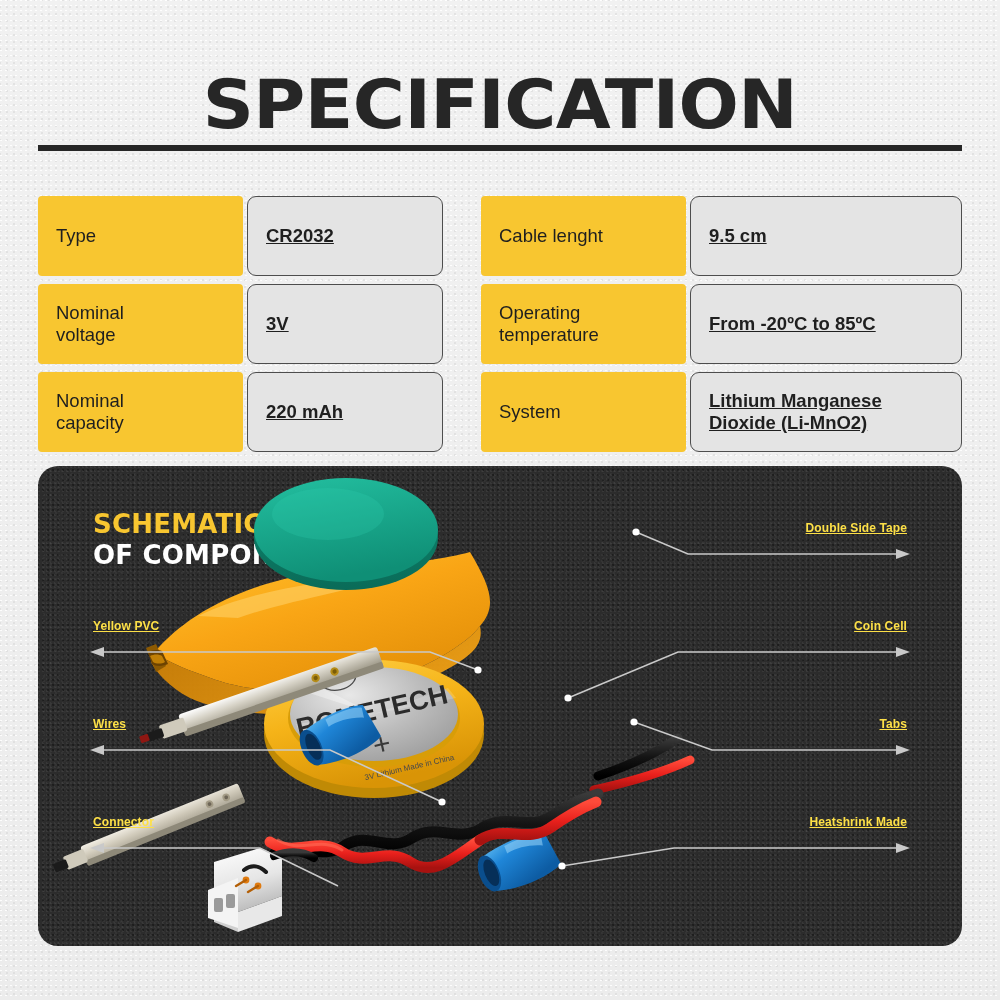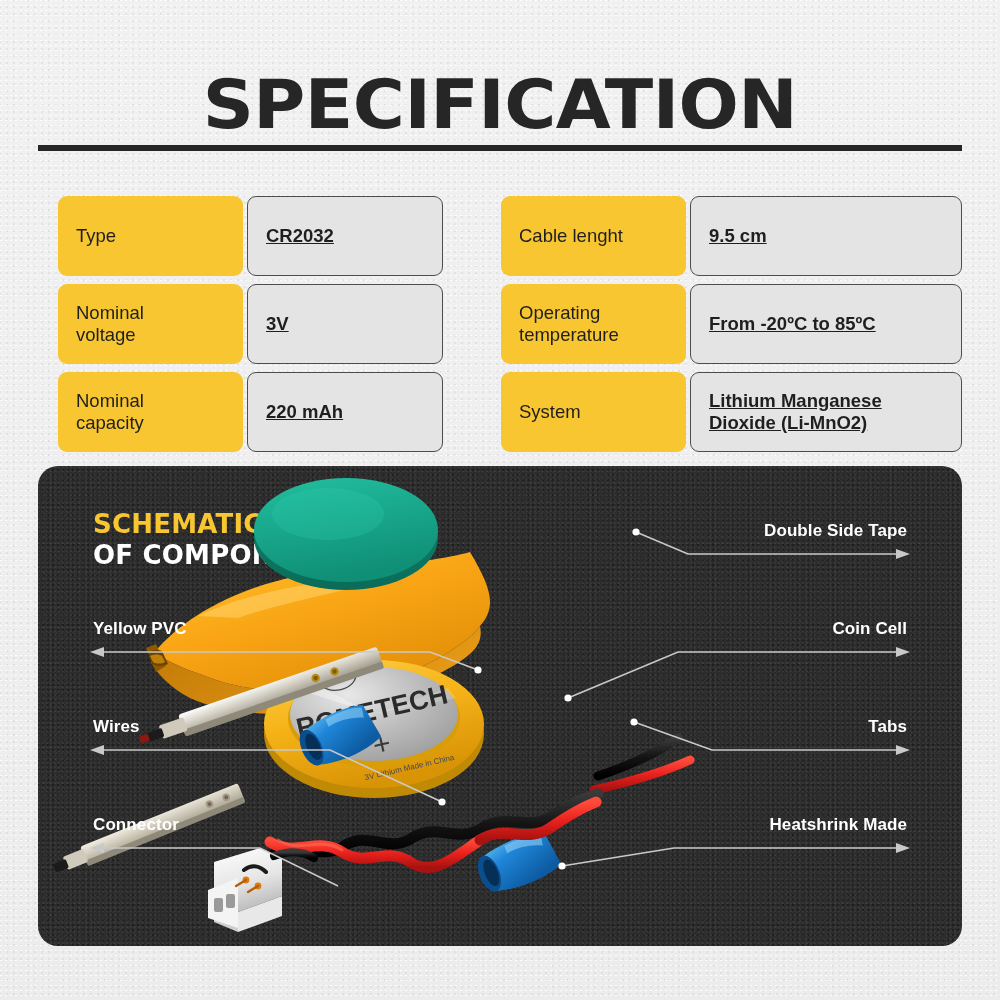--- a/index.html
+++ b/index.html
@@ -50,23 +50,22 @@
   .gap-col { }
   .cell {
     display:flex; align-items:center;
     padding:0 18px;
     font-size:18.5px;
     color:#1f1f1f;
     line-height:1.18;
   }
   .cell.key {
     background:#f8c630;
-    border-radius:9px;
+    border-radius:4px;
     font-weight:normal;
-    margin-left:20px;
   }
   .cell.val {
     background:#e4e4e4;
     border:1.6px solid #4d4d4d;
     border-radius:9px;
     font-weight:bold;
     margin-left:4px;
     text-decoration:underline;
   }
   .cell.val.wide { margin-left:4px; }
@@ -99,22 +98,22 @@
   }
   #sch-heading .l2 {
     font-family:"DejaVu Sans", sans-serif;
     font-weight:bold; font-size:26px; color:#ffffff;
     letter-spacing:0.2px; line-height:1.18;
   }
 
   
   .callout { position:absolute; }
   .callout .txt {
-    font-size:17px; font-weight:bold; color:#ffffff;
-    white-space:nowrap; letter-spacing:.1px;
+    font-size:12px; font-weight:bold; color:#fde047;
+    white-space:nowrap; letter-spacing:.1px;text-decoration:underline;
   }
   .callout.left .txt { text-align:center; }
   .callout.right .txt { text-align:right; }
 
   
   #leaders { position:absolute; inset:0; }
 
   
   #art { position:absolute; inset:0; }
 </style>

